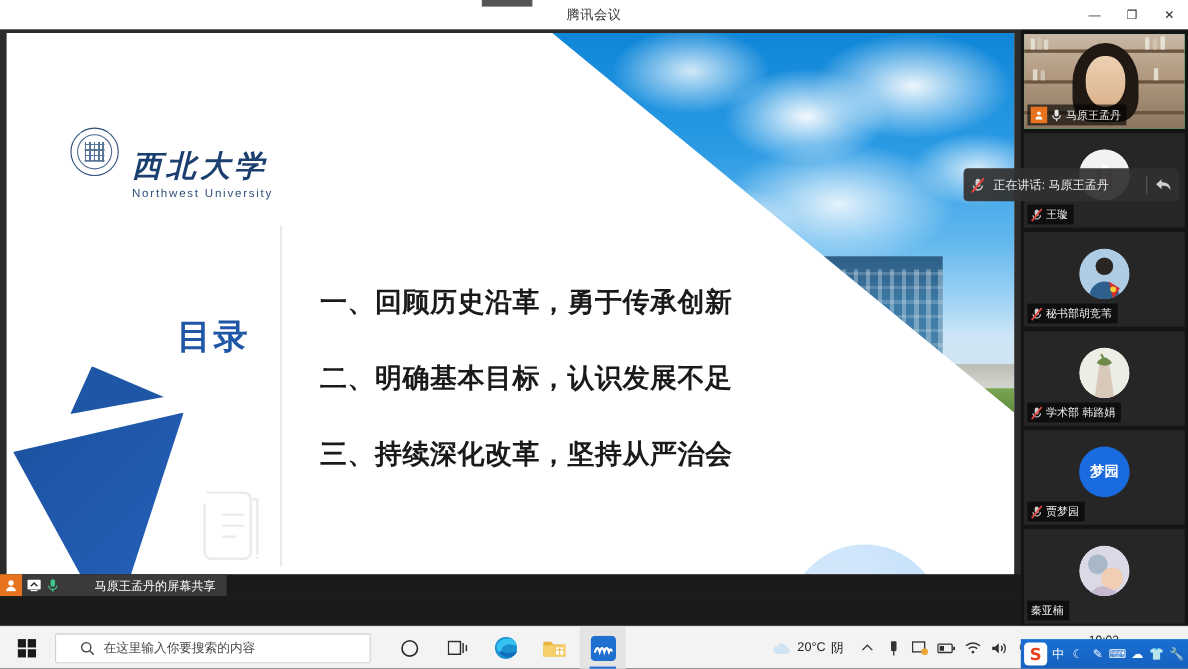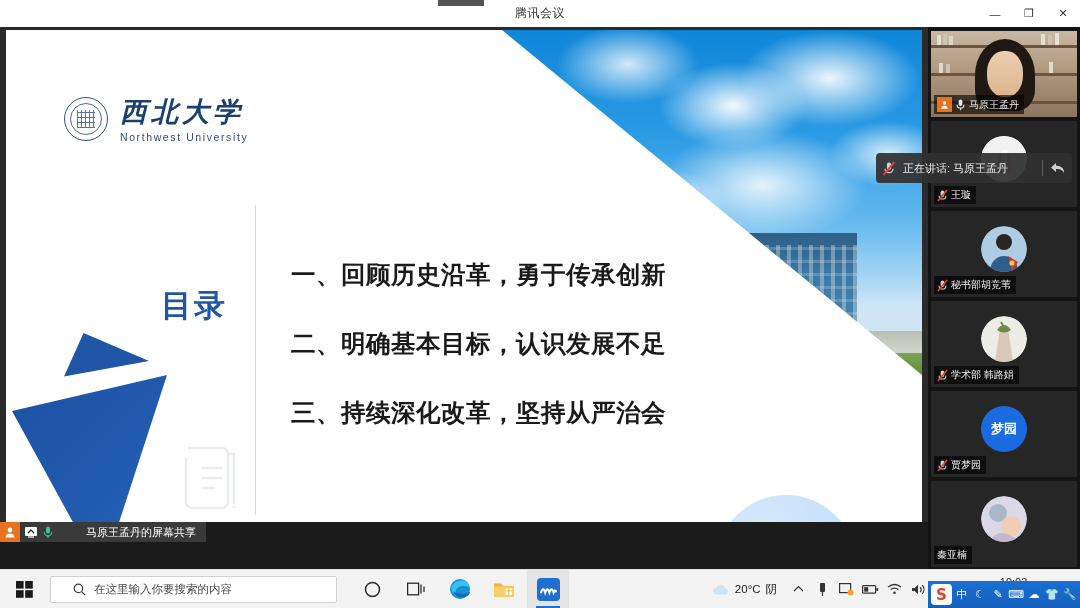--- a/index.html
+++ b/index.html
@@ -146,21 +146,21 @@
     content: ""; position: absolute; inset: 12px;
     background:
       repeating-linear-gradient(90deg, #3d5d86 0 1.5px, transparent 1.5px 4px),
       repeating-linear-gradient(0deg, #3d5d86 0 1.5px, transparent 1.5px 5px);
     opacity: .85;
   }
   .logo-text { display: flex; flex-direction: column; gap: 1px; }
   .logo-cn {
     font-family: "DejaVu Serif", "Liberation Serif", serif;
     font-size: 27px; color: #1b3f6e; font-weight: bold;
-    letter-spacing: 4px; font-style: italic;
+    letter-spacing: 4px; font-style: italic; margin-top: 39px;
   }
   .logo-en {
     font-size: 10.5px; color: #2f4f7a; letter-spacing: 1.6px;
   }
 
   
   .toc-label {
     position: absolute; left: 155px; top: 255px;
     font-size: 31px; font-weight: bold; color: #1f56a5;
     letter-spacing: 2px;
@@ -311,21 +311,21 @@
     width: 42px; height: 39px; display: flex;
     align-items: center; justify-content: center; position: relative;
   }
   .tb-icon.active { background: #e4e4e4; }
   .tb-icon.active::after {
     content: ""; position: absolute; bottom: 0; left: 9px; right: 9px;
     height: 2.5px; background: #1f6fd0;
   }
   .tray {
     margin-left: auto; display: flex; align-items: center; height: 26px;
-    padding-right: 6px; gap: 2px;
+    padding-right: 16px; gap: 2px;
   }
   .weather {
     display: flex; align-items: center; gap: 5px; padding: 0 8px;
     font-size: 11.5px; color: #222;
   }
   .tray-icon {
     width: 22px; height: 39px; display: flex;
     align-items: center; justify-content: center;
     font-size: 11px; color: #333;
   }

